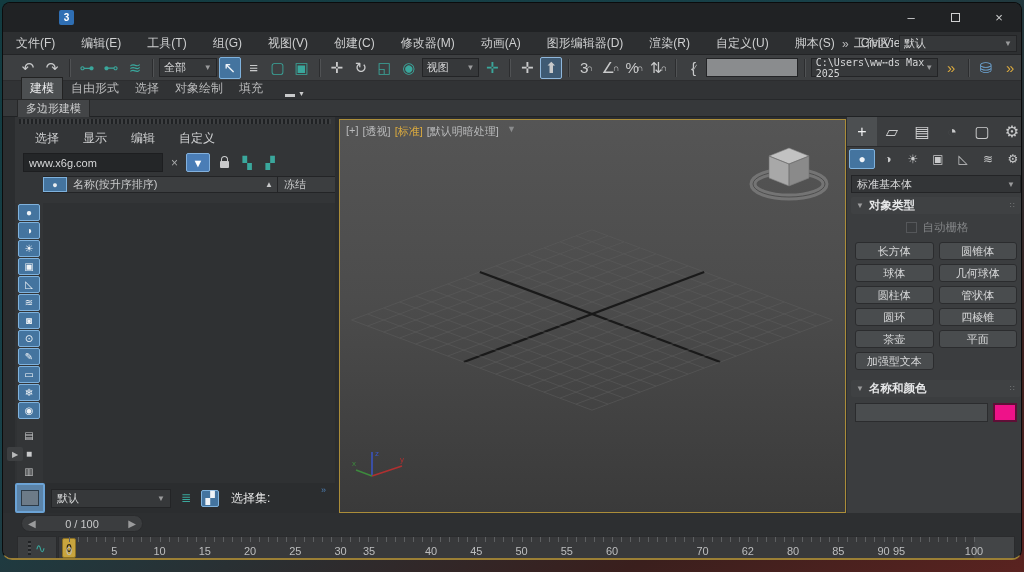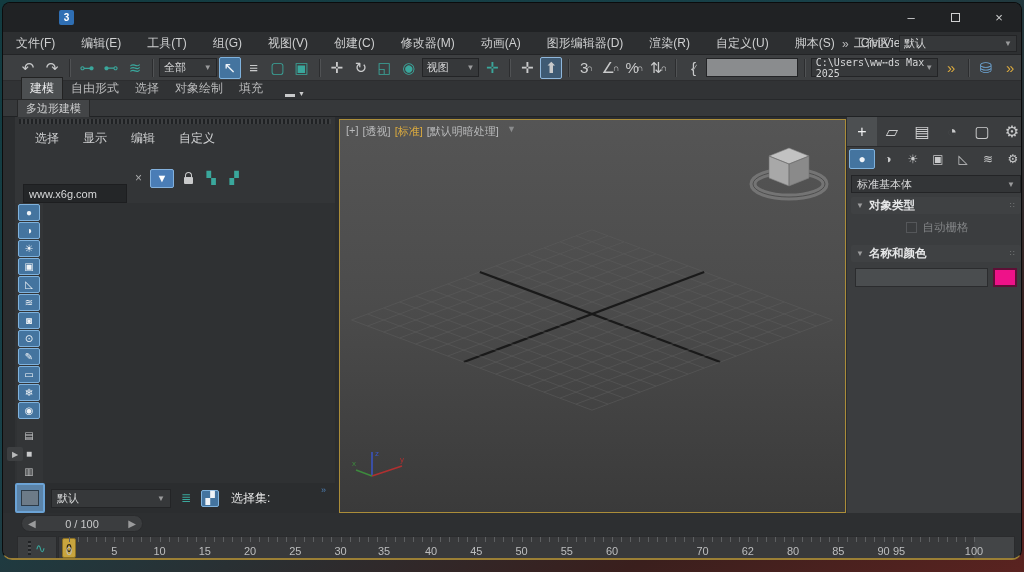--- a/index.html
+++ b/index.html
@@ -59,22 +59,22 @@
 
   
   .main { position:absolute; left:0; top:114px; width:100%; height:396px; background:#2b2d2f; }
 
   
   .explorer { position:absolute; left:12px; top:0; width:320px; height:366px; background:#333537; }
   .grip-h { height:5px; background:repeating-linear-gradient(90deg,#202224 0 2px,#3d3f41 2px 4px); margin:2px 4px 0 4px; }
   .exp-menus { display:flex; gap:4px; padding:4px 0 2px 10px; }
   .exp-menu { color:#cfd0d1; font-size:12px; padding:2px 10px; }
   .exp-searchrow { display:flex; align-items:center; gap:5px; padding:2px 6px 4px 8px; }
-  .exp-search { width:104px; height:19px; background:#242628; border:1px solid #1d1e20;
-    color:#d8d9da; font-size:11px; display:flex; align-items:center; padding:0 5px;margin-top:31px; }
+  .exp-search { width:140px; height:19px; background:#242628; border:1px solid #1d1e20;
+    color:#d8d9da; font-size:11px; display:flex; align-items:center; padding:0 5px; }
   .clear-x { color:#a9aaab; font-size:12px; padding:0 3px; }
   .filter-btn { width:24px; height:19px; background:#4a7db6; border:1px solid #83b1dd; border-radius:2px;
     display:flex; align-items:center; justify-content:center; color:#fff; font-size:11px; }
   .mini-icon { width:18px; height:17px; display:flex; align-items:center; justify-content:center;
     color:#c9cacb; font-size:12px; }
   .mini-icon.teal { color:#3aa79c; }
   .lock-body { width:9px; height:7px; background:#c9cacb; border-radius:1px; position:relative; margin-top:4px; }
   .lock-body:before { content:""; position:absolute; left:1px; top:-5px; width:5px; height:5px;
     border:1.5px solid #c9cacb; border-bottom:none; border-radius:4px 4px 0 0; }
   .exp-header { display:flex; height:17px; background:#3c3e40; border-top:1px solid #232426; border-bottom:1px solid #232426; margin-left:28px; }
@@ -276,20 +276,24 @@
         <span class="clear-x">×</span>
         <div class="filter-btn">▼</div>
         <div class="mini-icon">
             <span class="lock-body"></span>
           </div>
         <div class="mini-icon teal">▚</div>
         <div class="mini-icon teal">▞</div>
       </div>
       <div class="exp-header">
         <div class="hdr-typecell">●</div>
+        <div class="hdr-name">
+          <span>名称(按升序排序)</span>
+          <span style="font-size:8px; margin-right:4px">▲</span>
+        </div>
         <div class="hdr-frozen">冻结</div>
       </div>
       <div class="exp-body">
         <div class="exp-sidestrip" id="sideStrip">
             <div class="side-btn">●</div>
             <div class="side-btn">◑</div>
             <div class="side-btn">☀</div>
             <div class="side-btn">▣</div>
             <div class="side-btn">◺</div>
             <div class="side-btn">≋</div>
@@ -402,20 +406,33 @@
       </div>
       <div class="rollout">
         <span class="tri">▼</span>
         <span class="rtitle">对象类型</span>
         <span class="rdots">∷</span>
       </div>
       <div class="autogrid">
         <span class="checkbox"></span>
         <span>自动栅格</span>
       </div>
+      <div class="prim-grid" id="primGrid">
+          <div class="prim-btn">长方体</div>
+          <div class="prim-btn">圆锥体</div>
+          <div class="prim-btn">球体</div>
+          <div class="prim-btn">几何球体</div>
+          <div class="prim-btn">圆柱体</div>
+          <div class="prim-btn">管状体</div>
+          <div class="prim-btn">圆环</div>
+          <div class="prim-btn">四棱锥</div>
+          <div class="prim-btn">茶壶</div>
+          <div class="prim-btn">平面</div>
+          <div class="prim-btn">加强型文本</div>
+        </div>
       <div class="rollout" style="margin-top:10px">
         <span class="tri">▼</span>
         <span class="rtitle">名称和颜色</span>
         <span class="rdots">∷</span>
       </div>
       <div class="namecolor-row">
         <div class="name-field"></div>
         <div class="swatch" id="colorSwatch" style="background: rgb(238, 18, 137);"></div>
       </div>
     </div>
@@ -550,21 +567,21 @@
         <div class="tick" style="left: 896.9px;"></div>
         <div class="tick" style="left: 905.95px;"></div>
         <div class="tick" style="left: 915px;"></div>
         <div class="tick-label" style="left: 10px;">0</div>
         <div class="tick-label" style="left: 55.25px;">5</div>
         <div class="tick-label" style="left: 100.5px;">10</div>
         <div class="tick-label" style="left: 145.75px;">15</div>
         <div class="tick-label" style="left: 191px;">20</div>
         <div class="tick-label" style="left: 236.25px;">25</div>
         <div class="tick-label" style="left: 281.5px;">30</div>
-        <div class="tick-label" style="left: 325px;">35</div>
+        <div class="tick-label" style="left: 310px;">35</div>
         <div class="tick-label" style="left: 372px;">40</div>
         <div class="tick-label" style="left: 417.25px;">45</div>
         <div class="tick-label" style="left: 462.5px;">50</div>
         <div class="tick-label" style="left: 507.75px;">55</div>
         <div class="tick-label" style="left: 553px;">60</div>
         <div class="tick-label" style="left: 598.25px; margin-top: 28px;">65</div>
         <div class="tick-label" style="left: 643.5px;">70</div>
         <div class="tick-label" style="left: 688.75px;">62</div>
         <div class="tick-label" style="left: 734px;">80</div>
         <div class="tick-label" style="left: 779.25px;">85</div>

